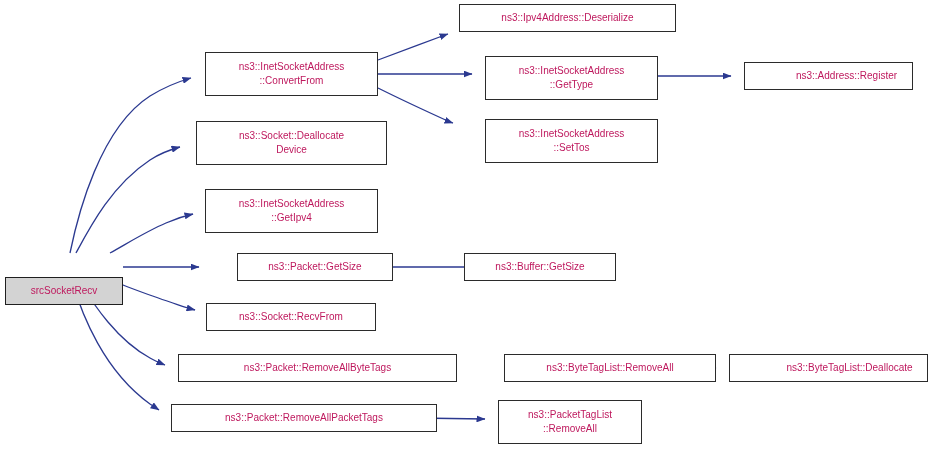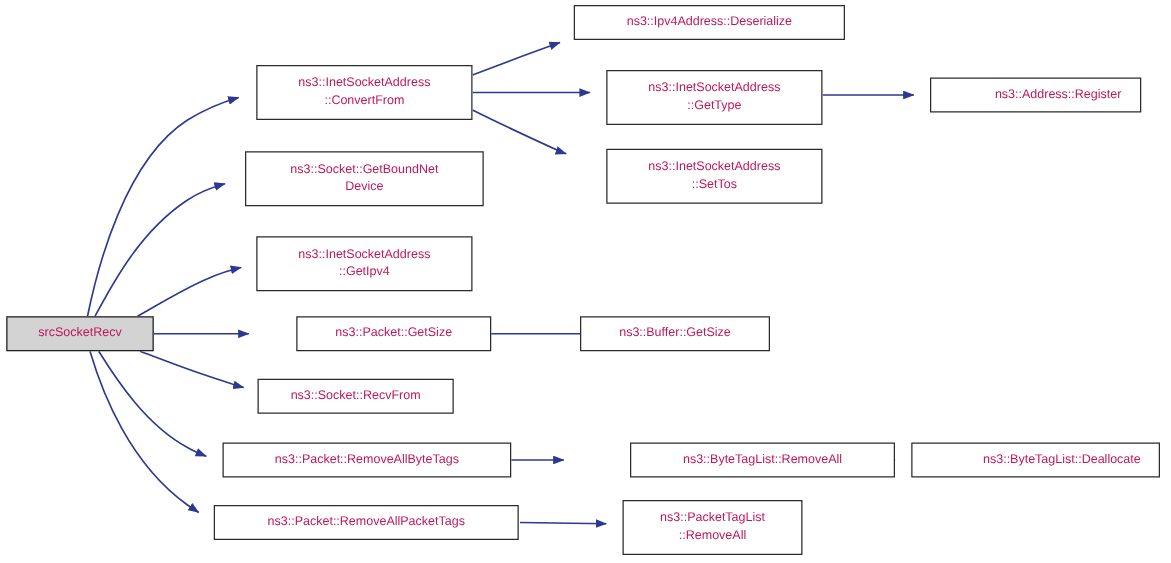--- a/index.html
+++ b/index.html
@@ -34,20 +34,21 @@
     display: flex;
     align-items: center;
     justify-content: center;
     text-align: center;
     white-space: pre-line;
     letter-spacing: 0px;
   }
   .node.root {
     background: #d3d3d3;
     border-color: #1f1f1f;
+    margin-top: 24px;
   }
   .node .label {
     display: block;
     width: 100%;
     padding: 0 3px;
     box-sizing: border-box;
   }
 </style>
 </head>
 <body>
@@ -82,28 +83,28 @@
   <div id="node-layer">
       <div class="node root" style="left: 5px; top: 253px; width: 118px; height: 28px;"><span class="label">srcSocketRecv</span></div>
       <div class="node" style="left: 205px; top: 52px; width: 173px; height: 44px;"><span class="label">ns3::InetSocketAddress
 ::ConvertFrom</span></div>
       <div class="node" style="left: 459px; top: 4px; width: 217px; height: 28px;"><span class="label">ns3::Ipv4Address::Deserialize</span></div>
       <div class="node" style="left: 485px; top: 56px; width: 173px; height: 44px;"><span class="label">ns3::InetSocketAddress
 ::GetType</span></div>
       <div class="node" style="left: 744px; top: 62px; width: 169px; height: 28px; padding-left: 36px;"><span class="label">ns3::Address::Register</span></div>
       <div class="node" style="left: 485px; top: 119px; width: 173px; height: 44px;"><span class="label">ns3::InetSocketAddress
 ::SetTos</span></div>
-      <div class="node" style="left: 196px; top: 121px; width: 191px; height: 44px;"><span class="label">ns3::Socket::GetBoundNet
+      <div class="node" style="left: 196px; top: 121px; width: 191px; height: 44px;"><span class="label">ns3::Socket::Deallocate
 Device</span></div>
       <div class="node" style="left: 205px; top: 189px; width: 173px; height: 44px;"><span class="label">ns3::InetSocketAddress
 ::GetIpv4</span></div>
       <div class="node" style="left: 213px; top: 253px; width: 156px; height: 28px; margin-left: 24px;"><span class="label">ns3::Packet::GetSize</span></div>
       <div class="node" style="left: 464px; top: 253px; width: 152px; height: 28px;"><span class="label">ns3::Buffer::GetSize</span></div>
-      <div class="node" style="left: 206px; top: 303px; width: 157px; height: 28px;"><span class="label">ns3::Socket::RecvFrom</span></div>
-      <div class="node" style="left: 178px; top: 354px; width: 231px; height: 28px;"><span class="label">ns3::Packet::RemoveAllByteTags</span></div>
+      <div class="node" style="left: 206px; top: 303px; width: 170px; height: 28px;"><span class="label">ns3::Socket::RecvFrom</span></div>
+      <div class="node" style="left: 178px; top: 354px; width: 279px; height: 28px;"><span class="label">ns3::Packet::RemoveAllByteTags</span></div>
       <div class="node" style="left: 464px; top: 354px; width: 212px; height: 28px; margin-left: 40px;"><span class="label">ns3::ByteTagList::RemoveAll</span></div>
       <div class="node" style="left: 729px; top: 354px; width: 199px; height: 28px; padding-left: 42px;"><span class="label">ns3::ByteTagList::Deallocate</span></div>
-      <div class="node" style="left: 171px; top: 404px; width: 244px; height: 28px;"><span class="label">ns3::Packet::RemoveAllPacketTags</span></div>
+      <div class="node" style="left: 171px; top: 404px; width: 266px; height: 28px;"><span class="label">ns3::Packet::RemoveAllPacketTags</span></div>
       <div class="node" style="left: 498px; top: 400px; width: 144px; height: 44px;"><span class="label">ns3::PacketTagList
 ::RemoveAll</span></div>
     </div>
 
 </div>
 
 </body></html>

